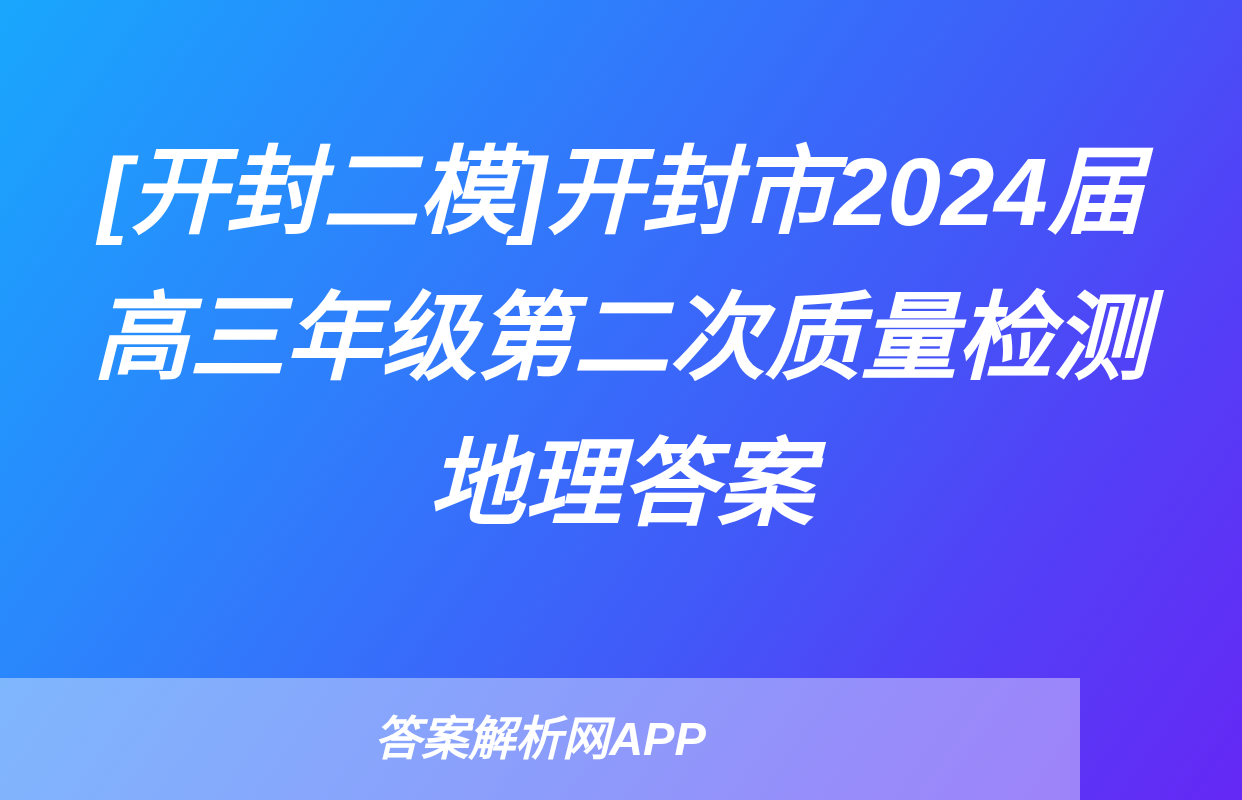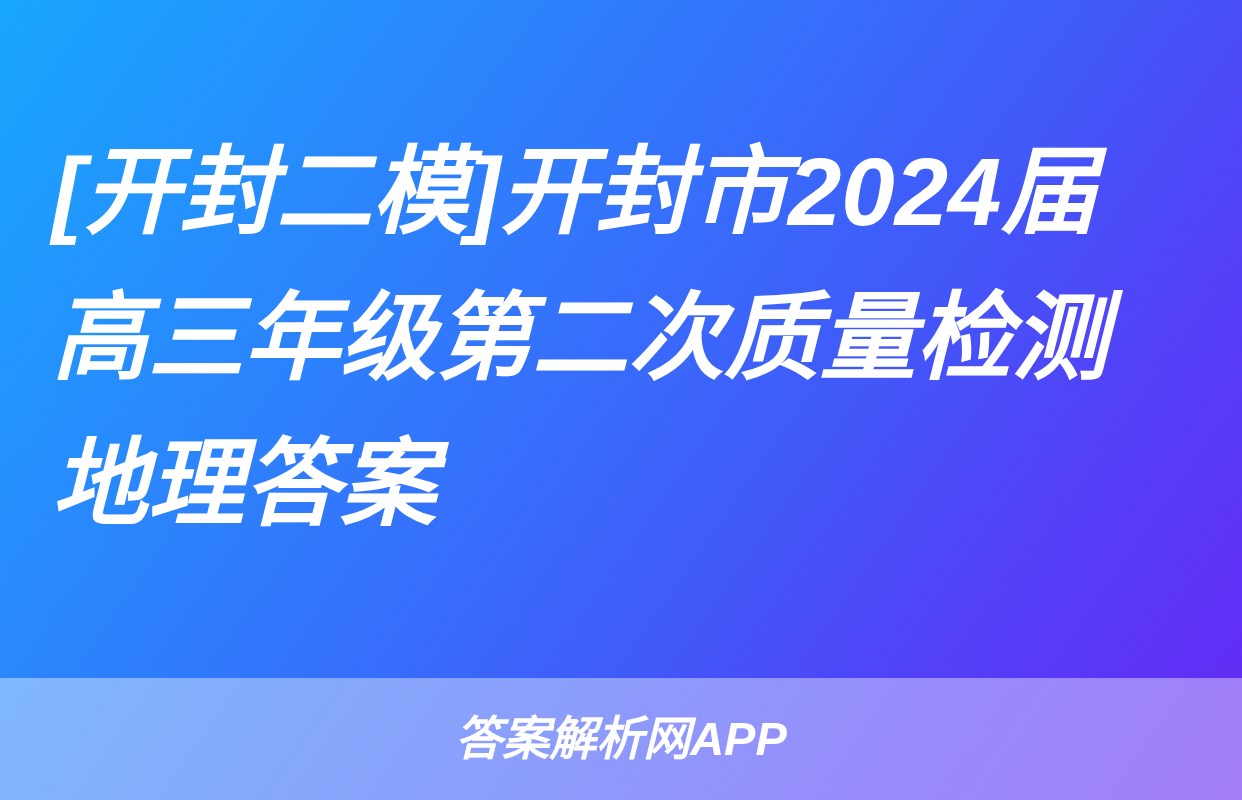--- a/index.html
+++ b/index.html
@@ -35,36 +35,37 @@
     display: flex;
     align-items: center;
     justify-content: center;
     box-sizing: border-box;
     padding: 0 52px;
   }
 
   #headline {
     width: 100%;
     margin: 0;
+    text-align: center;
     color: #ffffff;
     font-size: 96px;
     line-height: 146px;
     font-weight: 700;
     font-style: italic;
     letter-spacing: 0px;
     word-break: break-all;
     text-rendering: geometricPrecision;
   }
 
   
   #watermark-band {
     position: absolute;
     left: 0;
     top: 678px;
-    width: 1242px;
+    width: 1080px;
     height: 122px;
     background: rgba(255, 255, 255, 0.40);
     display: flex;
     align-items: center;
     justify-content: center;
   }
 
   #watermark-text {
     margin: 0;
     color: #ffffff;

